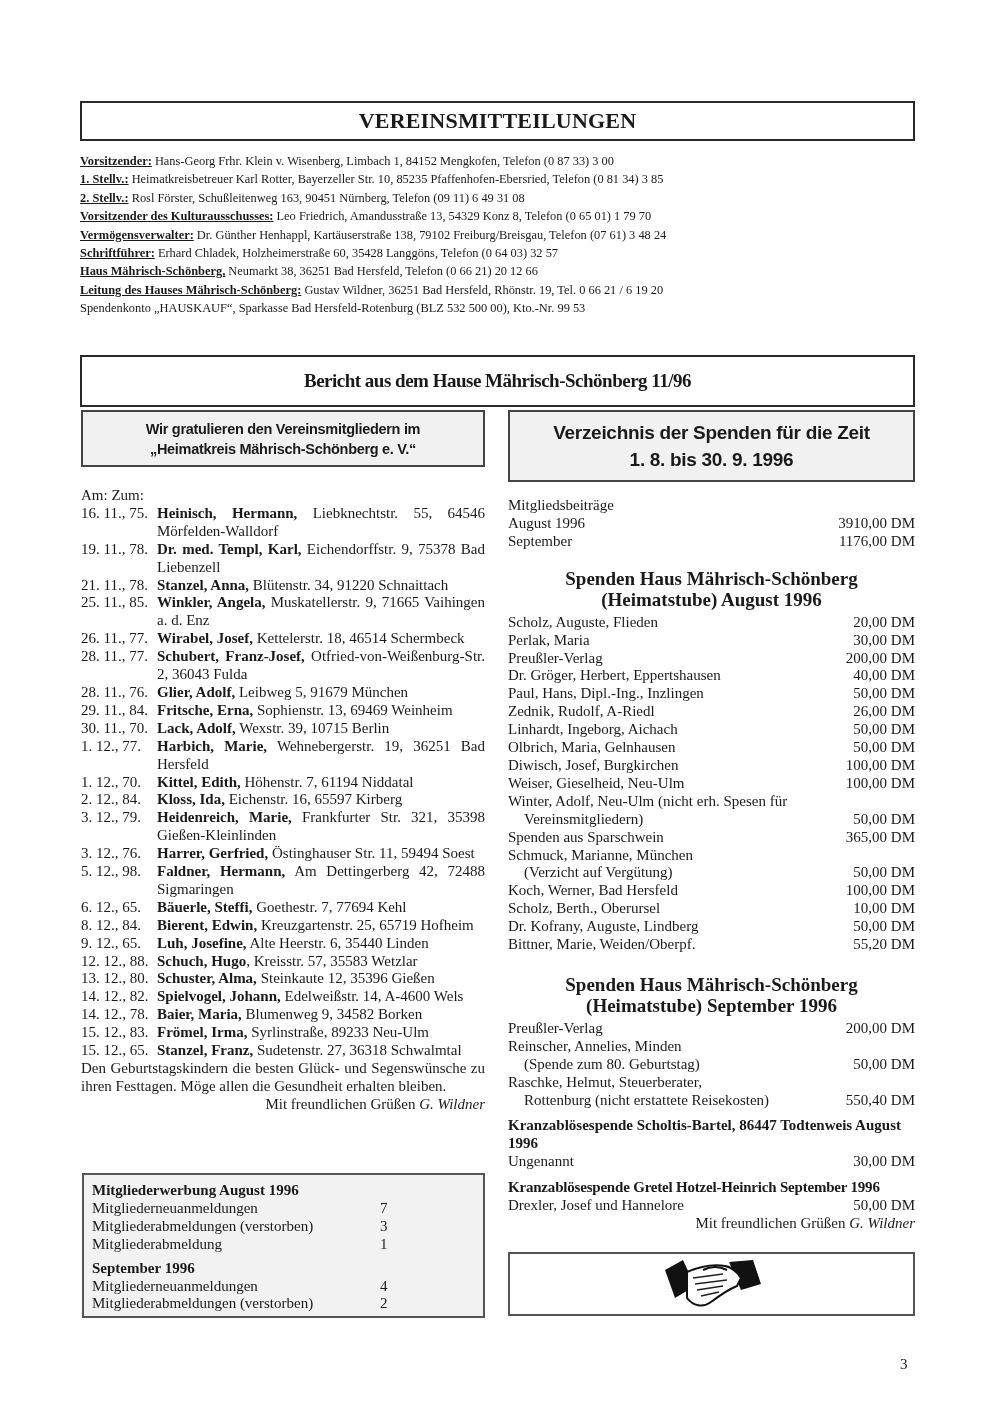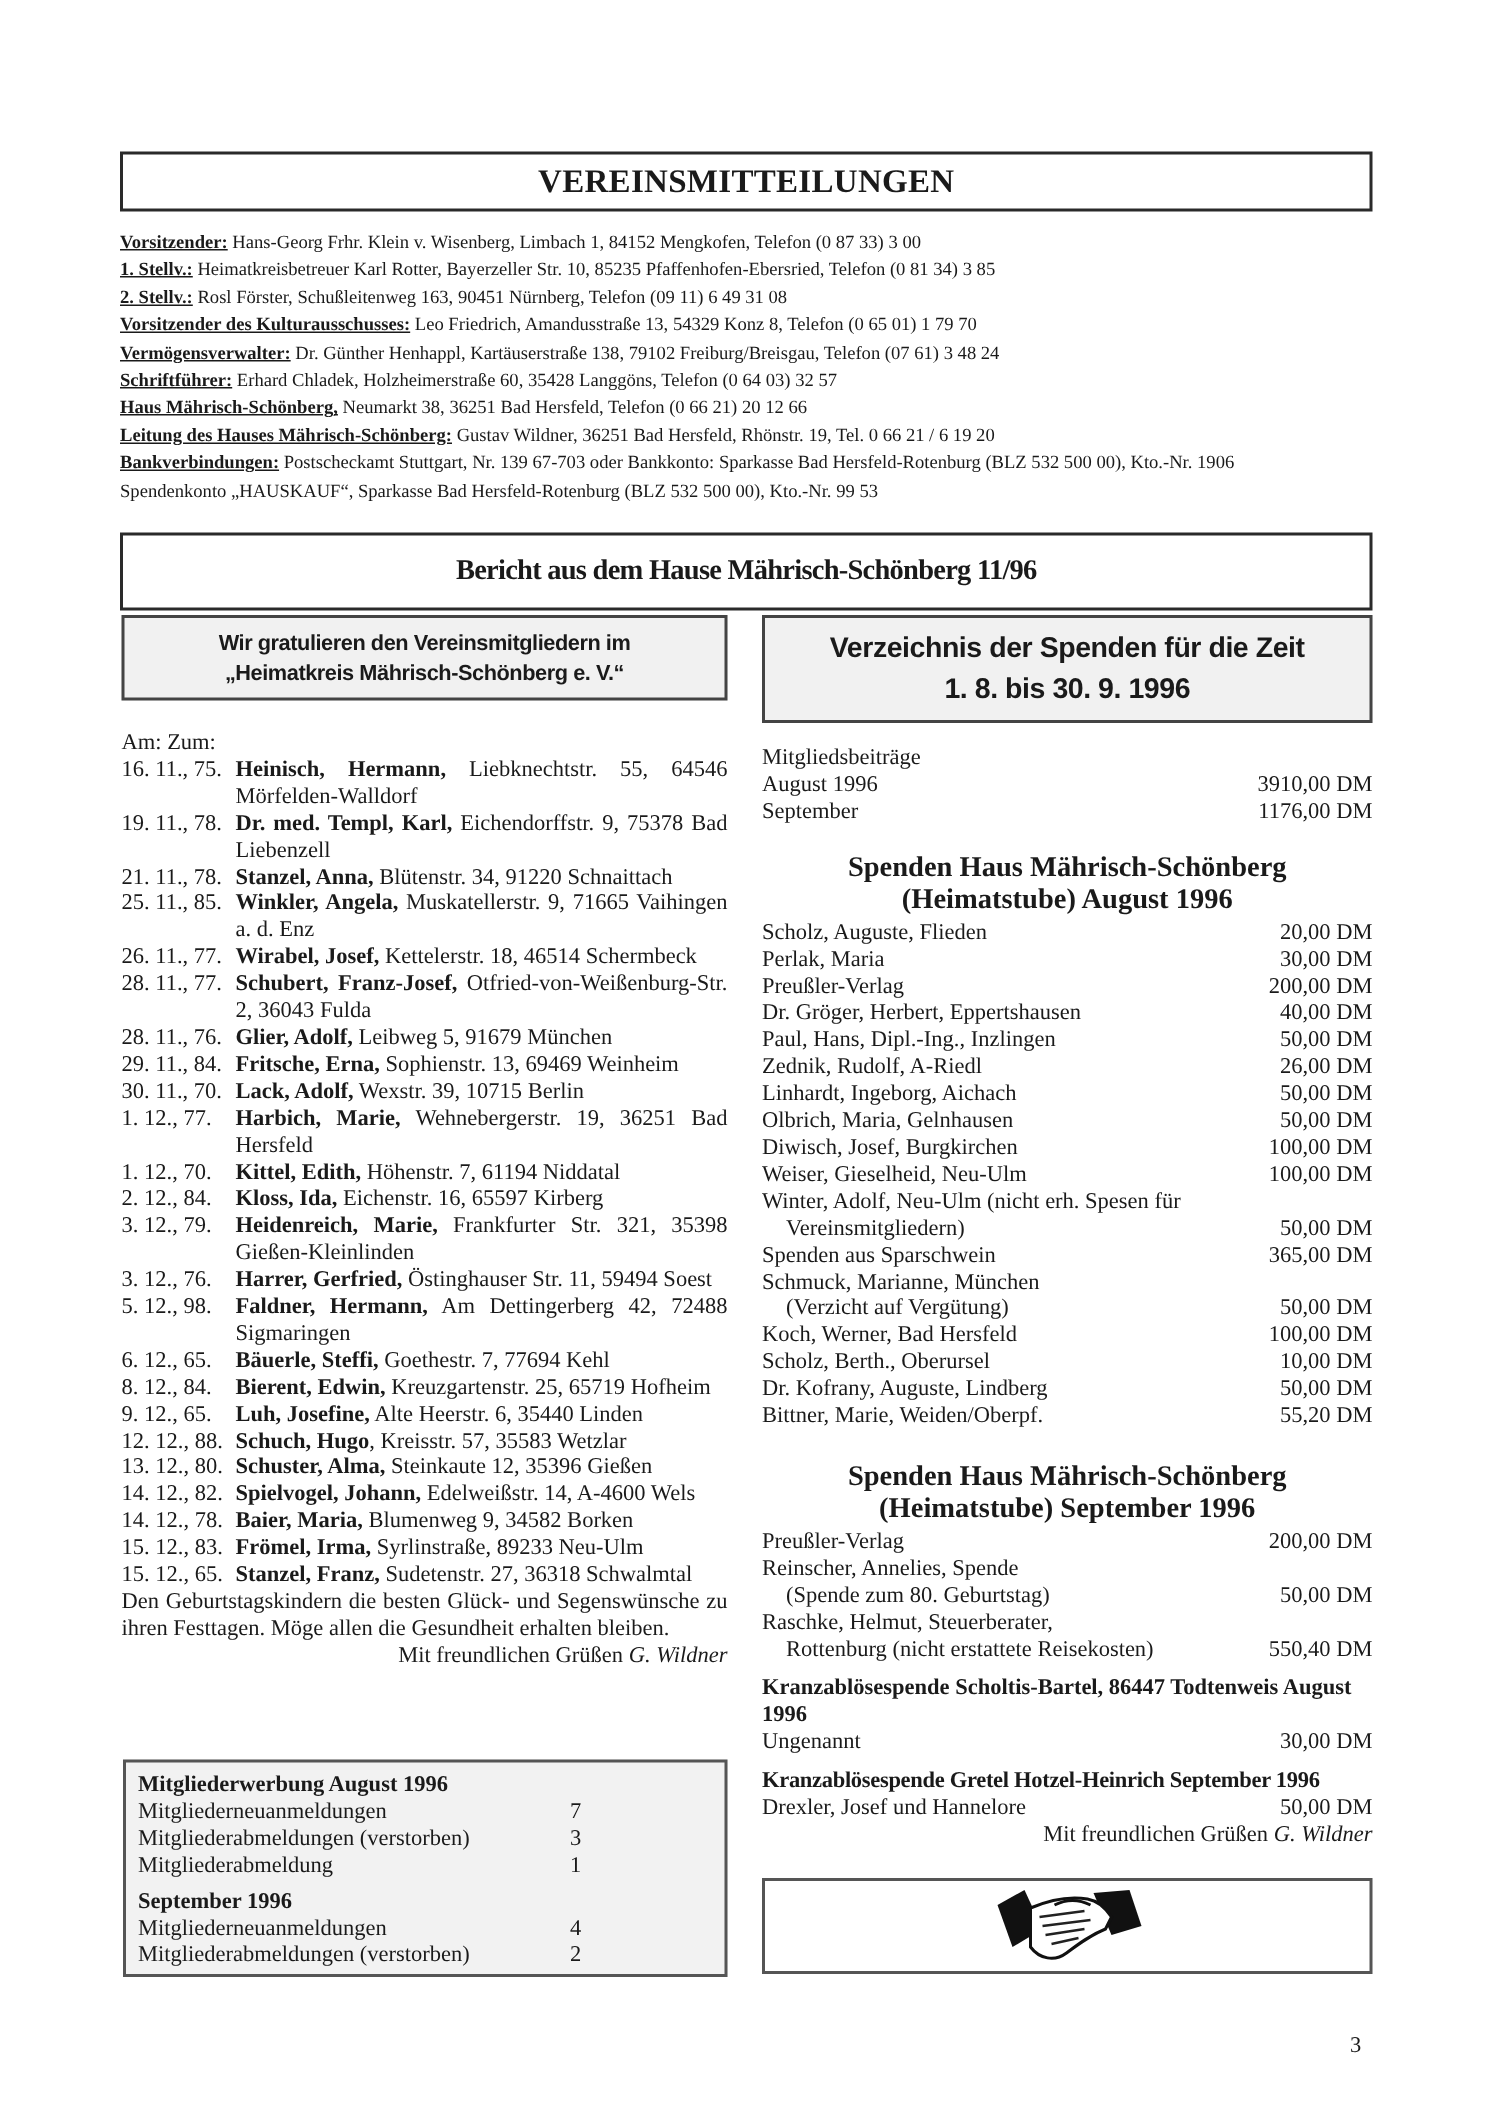--- a/index.html
+++ b/index.html
@@ -71,21 +71,20 @@
 
 <div id="info" class="abs">
   <div class="row"><b>Vorsitzender:</b><span> Hans-Georg Frhr. Klein v. Wisenberg, Limbach 1, 84152 Mengkofen, Telefon (0 87 33) 3 00</span></div>
   <div class="row"><b>1. Stellv.:</b><span> Heimatkreisbetreuer Karl Rotter, Bayerzeller Str. 10, 85235 Pfaffenhofen-Ebersried, Telefon (0 81 34) 3 85</span></div>
   <div class="row"><b>2. Stellv.:</b><span> Rosl Förster, Schußleitenweg 163, 90451 Nürnberg, Telefon (09 11) 6 49 31 08</span></div>
   <div class="row"><b>Vorsitzender des Kulturausschusses:</b><span> Leo Friedrich, Amandusstraße 13, 54329 Konz 8, Telefon (0 65 01) 1 79 70</span></div>
   <div class="row"><b>Vermögensverwalter:</b><span> Dr. Günther Henhappl, Kartäuserstraße 138, 79102 Freiburg/Breisgau, Telefon (07 61) 3 48 24</span></div>
   <div class="row"><b>Schriftführer:</b><span> Erhard Chladek, Holzheimerstraße 60, 35428 Langgöns, Telefon (0 64 03) 32 57</span></div>
   <div class="row"><b>Haus Mährisch-Schönberg,</b><span> Neumarkt 38, 36251 Bad Hersfeld, Telefon (0 66 21) 20 12 66</span></div>
   <div class="row"><b>Leitung des Hauses Mährisch-Schönberg:</b><span> Gustav Wildner, 36251 Bad Hersfeld, Rhönstr. 19, Tel. 0 66 21 / 6 19 20</span></div>
-  <div class="row"><b>Bankverbindungen:</b><span> Postscheckamt Stuttgart, Nr. 139 67-703 oder Bankkonto: Sparkasse Bad Hersfeld-Rotenburg (BLZ 532 500 00), Kto.-Nr. 1906</span></div>
   <div class="row"><b></b><span>Spendenkonto „HAUSKAUF“, Sparkasse Bad Hersfeld-Rotenburg (BLZ 532 500 00), Kto.-Nr. 99 53</span></div>
 </div>
 
 <div id="report-title" class="abs boxed">
   <span>Bericht aus dem Hause Mährisch-Schönberg 11/96</span>
 </div>
 
 <div id="congrats-box" class="abs greybox">
   <div>Wir gratulieren den Vereinsmitgliedern im</div>
   <div>„Heimatkreis Mährisch-Schönberg e. V.“</div>
@@ -316,21 +315,21 @@
 
   <div class="sectitle" style="margin-top:20px;">
     <div>Spenden Haus Mährisch-Schönberg</div>
     <div>(Heimatstube) September 1996</div>
   </div>
   <div class="drow">
       <span>Preußler-Verlag</span>
       <span class="amt">200,00 DM</span>
     </div>
   <div>
-    <div>Reinscher, Annelies, Spende</div>
+    <div>Reinscher, Annelies, Minden</div>
     <div class="drow">
         <span class="indent">(Spende zum 80. Geburtstag)</span>
         <span class="amt">50,00 DM</span>
       </div>
   </div>
   <div>
     <div>Raschke, Helmut, Steuerberater,</div>
     <div class="drow">
         <span class="indent">Rottenburg (nicht erstattete Reisekosten)</span>
         <span class="amt">550,40 DM</span>

